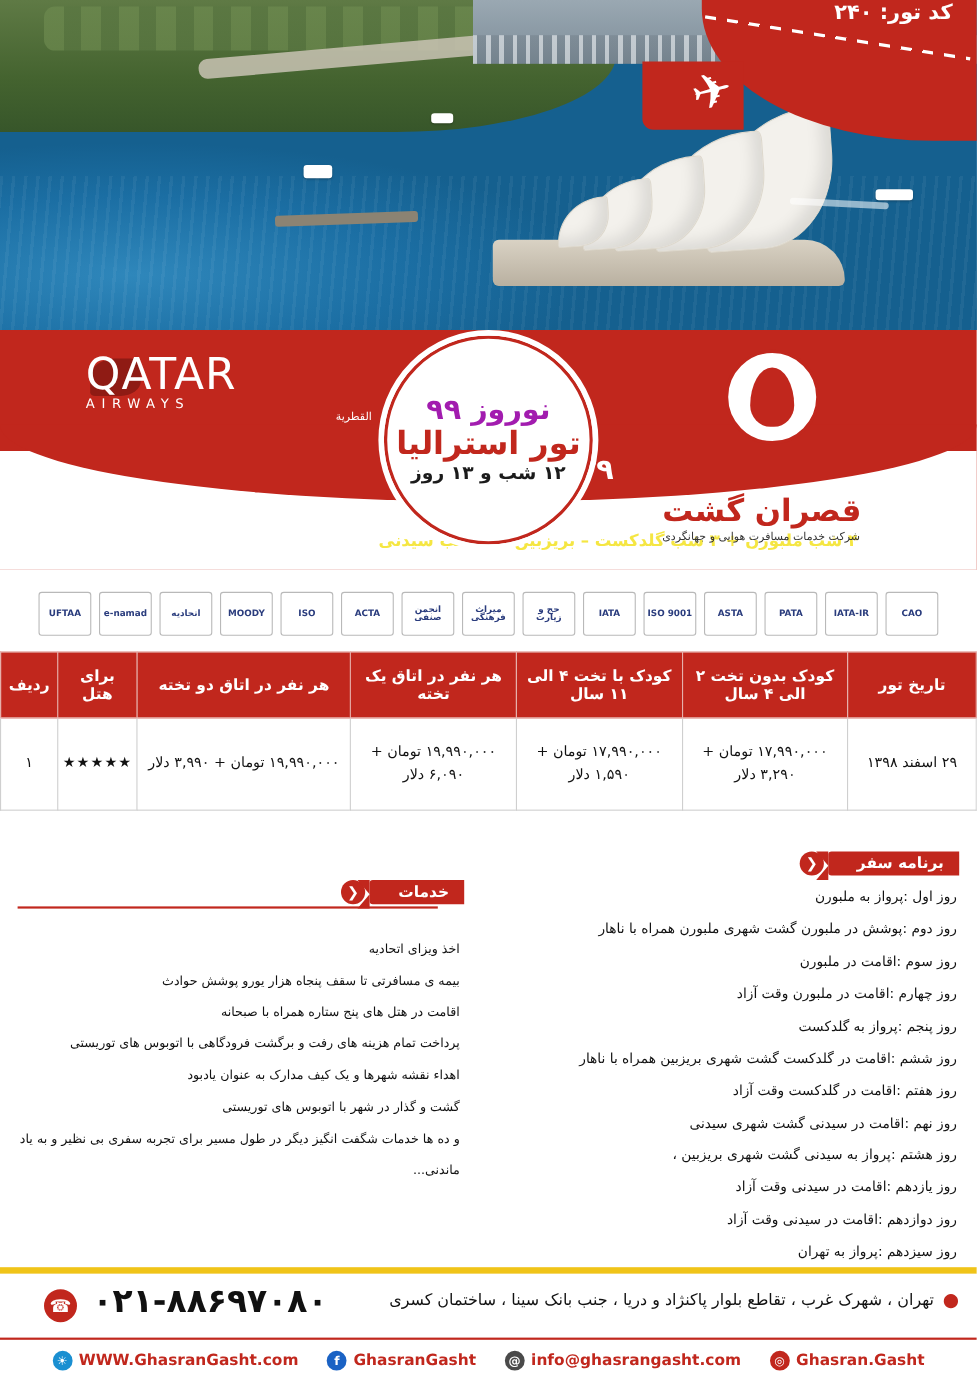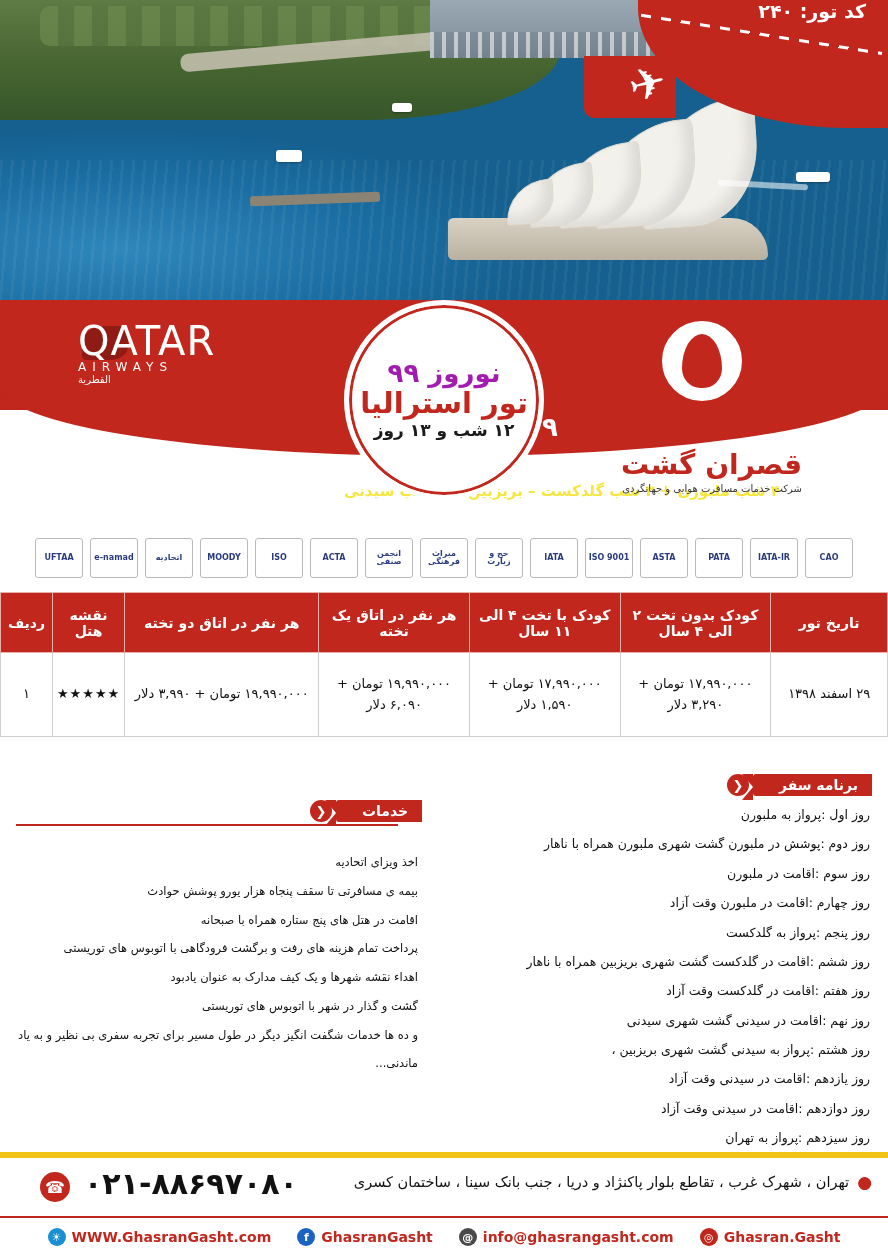--- a/index.html
+++ b/index.html
@@ -115,21 +115,21 @@
   .band .red-curve{
     position:absolute; left:0; top:86px; width:888px; height:70px;
     background:#c1271d; border-radius: 0 0 50% 50% / 0 0 100% 100%;
   }
   .qatar{
     position:absolute; top:318px; left:78px; width:260px; height:66px;
     text-align:left; color:#fff; direction:ltr;
   }
   .qatar .q-word{ font-size:40px; font-weight:normal; letter-spacing:1px; color:#fff; }
   .qatar .q-sub{ font-size:12px; letter-spacing:6px; color:#fff; margin-top:-4px; }
-  .qatar .q-sub2{ font-size:10px; color:#fff; }
+  .qatar .q-sub2{ font-size:10px; color:#fff;text-align:right; }
   .oryx{
     position:absolute; left:78px; top:316px; width:56px; height:52px;
   }
   .oryx:before{
     content:""; position:absolute; left:4px; top:10px; width:46px; height:34px;
     background:#8f1b14; border-radius: 50% 20% 40% 10%;
   }
 
   .date-line{
     position:absolute; top:412px; right:330px; color:#fff; font-size:26px; font-weight:bold;
@@ -148,21 +148,21 @@
     box-shadow:0 0 0 3px #c1271d inset;
     display:flex; flex-direction:column; align-items:center; justify-content:center;
     z-index:7;
   }
   .circle .l1{ color:#a21caf; font-size:26px; font-weight:bold; line-height:1.05; direction:rtl;}
   .circle .l2{ color:#c1271d; font-size:29px; font-weight:bold; line-height:1.15; direction:rtl;}
   .circle .l3{ color:#1b1b1b; font-size:17px; font-weight:bold; direction:rtl;}
 
   
   .agency{
-    position:absolute; top:318px; right:86px; width:200px; text-align:right; z-index:8;
+    position:absolute; top:318px; right:86px; width:200px; text-align:left; z-index:8;
   }
   .agency .emblem{
     width:86px; height:86px; border-radius:50%; background:#fff; margin:0 auto;
     border:3px solid #c1271d; position:relative;
   }
   .agency .emblem:after{
     content:""; position:absolute; left:50%; top:50%; transform:translate(-50%,-50%);
     width:40px; height:54px; background:#c1271d;
     border-radius: 50% 50% 46% 46% / 64% 64% 36% 36%;
   }
@@ -346,21 +346,21 @@
 
   <div class="table">
     <table>
       <thead>
         <tr>
           <th style="width:118px">تاریخ تور</th>
           <th style="width:152px">کودک بدون تخت ۲ الی ۴ سال</th>
           <th style="width:152px">کودک با تخت ۴ الی ۱۱ سال</th>
           <th style="width:152px">هر نفر در اتاق یک تخته</th>
           <th style="width:196px">هر نفر در اتاق دو تخته</th>
-          <th style="width:66px">نقشه هتل</th>
+          <th style="width:66px">برای هتل</th>
           <th style="width:52px">ردیف</th>
         </tr>
       </thead>
       <tbody>
         <tr>
           <td>۲۹ اسفند ۱۳۹۸</td>
           <td>۱۷,۹۹۰,۰۰۰ تومان + ۳,۲۹۰ دلار</td>
           <td>۱۷,۹۹۰,۰۰۰ تومان + ۱,۵۹۰ دلار</td>
           <td>۱۹,۹۹۰,۰۰۰ تومان + ۶,۰۹۰ دلار</td>
           <td>۱۹,۹۹۰,۰۰۰ تومان + ۳,۹۹۰ دلار</td>

